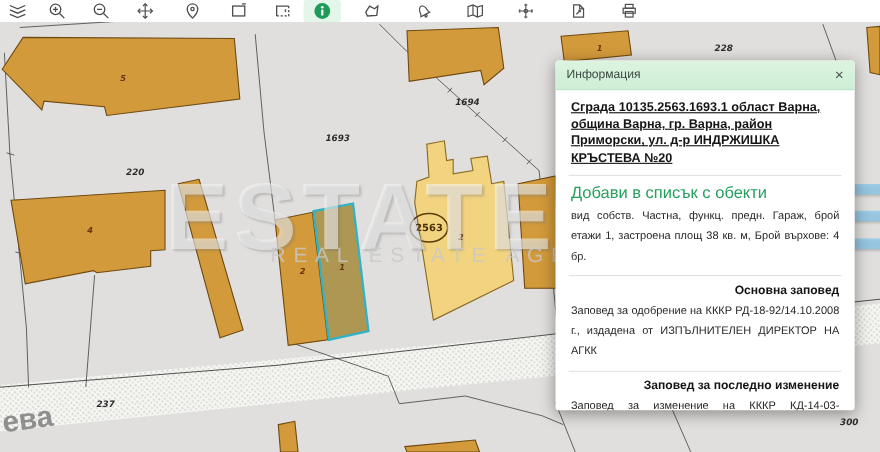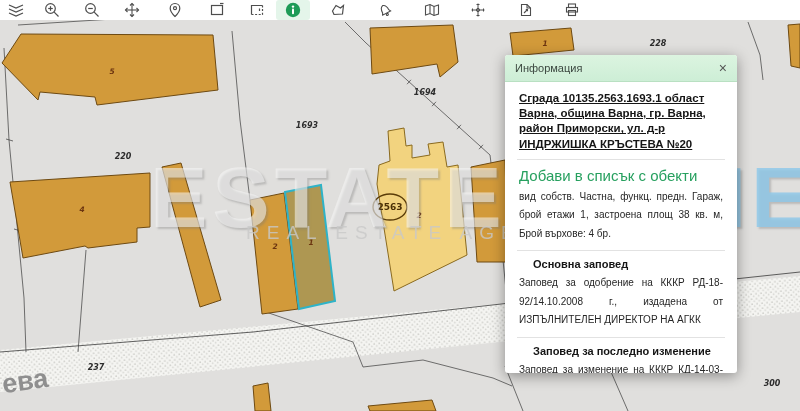--- a/index.html
+++ b/index.html
@@ -19,33 +19,33 @@
   
   .watermark{position:absolute;z-index:2;pointer-events:none;white-space:nowrap;}
   .wm-brand{left:150px;top:148px;font-size:86px;font-weight:bold;letter-spacing:5px;
             color:rgba(248,248,248,0.55);text-shadow:2px 2px 2px rgba(120,120,120,0.35);}
   .wm-brand .blue{color:rgba(140,200,234,0.8);}
   .wm-tag{left:246px;top:222px;font-size:19px;letter-spacing:7px;
           color:rgba(200,200,200,0.8);}
   .street-label{position:absolute;left:2px;top:366px;z-index:2;font-size:27px;font-weight:600;
                 color:#8f8f8f;transform:rotate(-8deg);pointer-events:none;}
   
-  .panel{position:absolute;left:505px;top:55px;width:232px;height:318px;background:#ffffff;
+  .panel{position:absolute;left:505px;top:55px;width:272px;height:318px;background:#ffffff;
          z-index:5;border-radius:3px;box-shadow:0 3px 14px rgba(0,0,0,0.38);overflow:hidden;}
   .panel-header{height:26px;background:linear-gradient(#dcf4e0,#cdeed6);
                 border-bottom:1px solid #b9e0c2;display:flex;align-items:center;
                 justify-content:space-between;padding:0 10px;}
   .panel-title{font-size:11px;color:#3c4840;}
   .panel-close{font-size:14px;line-height:14px;color:#555;cursor:pointer;}
   .panel-body{padding:0 14px;}
   .addr{margin:9px 0 7px 0;font-size:11.5px;font-weight:bold;color:#151515;line-height:1.32;text-decoration:underline;}
   .hr{height:1px;background:#e2e2e2;margin:0 -2px;}
   .add-link{margin:7px 0 2px 0;font-size:15px;color:#27a05f;cursor:pointer;}
   .ptext{margin:4px 0 7px 0;font-size:10px;color:#262626;line-height:1.85;text-align:justify;}
-  .ptitle{margin:7px 0 2px 14px;font-size:11px;font-weight:bold;color:#151515;}
+  .ptitle{margin:7px 0 2px 14px;font-size:11px;font-weight:bold;color:#151515;text-align:right;}
 </style>
 </head>
 <body>
 
 <div class="stage">
 
   <svg class="map-svg" width="800" height="411" viewBox="0 0 800 411">
     <defs>
       <pattern id="stipple" width="5" height="5" patternUnits="userSpaceOnUse" patternTransform="rotate(-6)">
         <rect width="5" height="5" fill="#f5f5f2"></rect>

